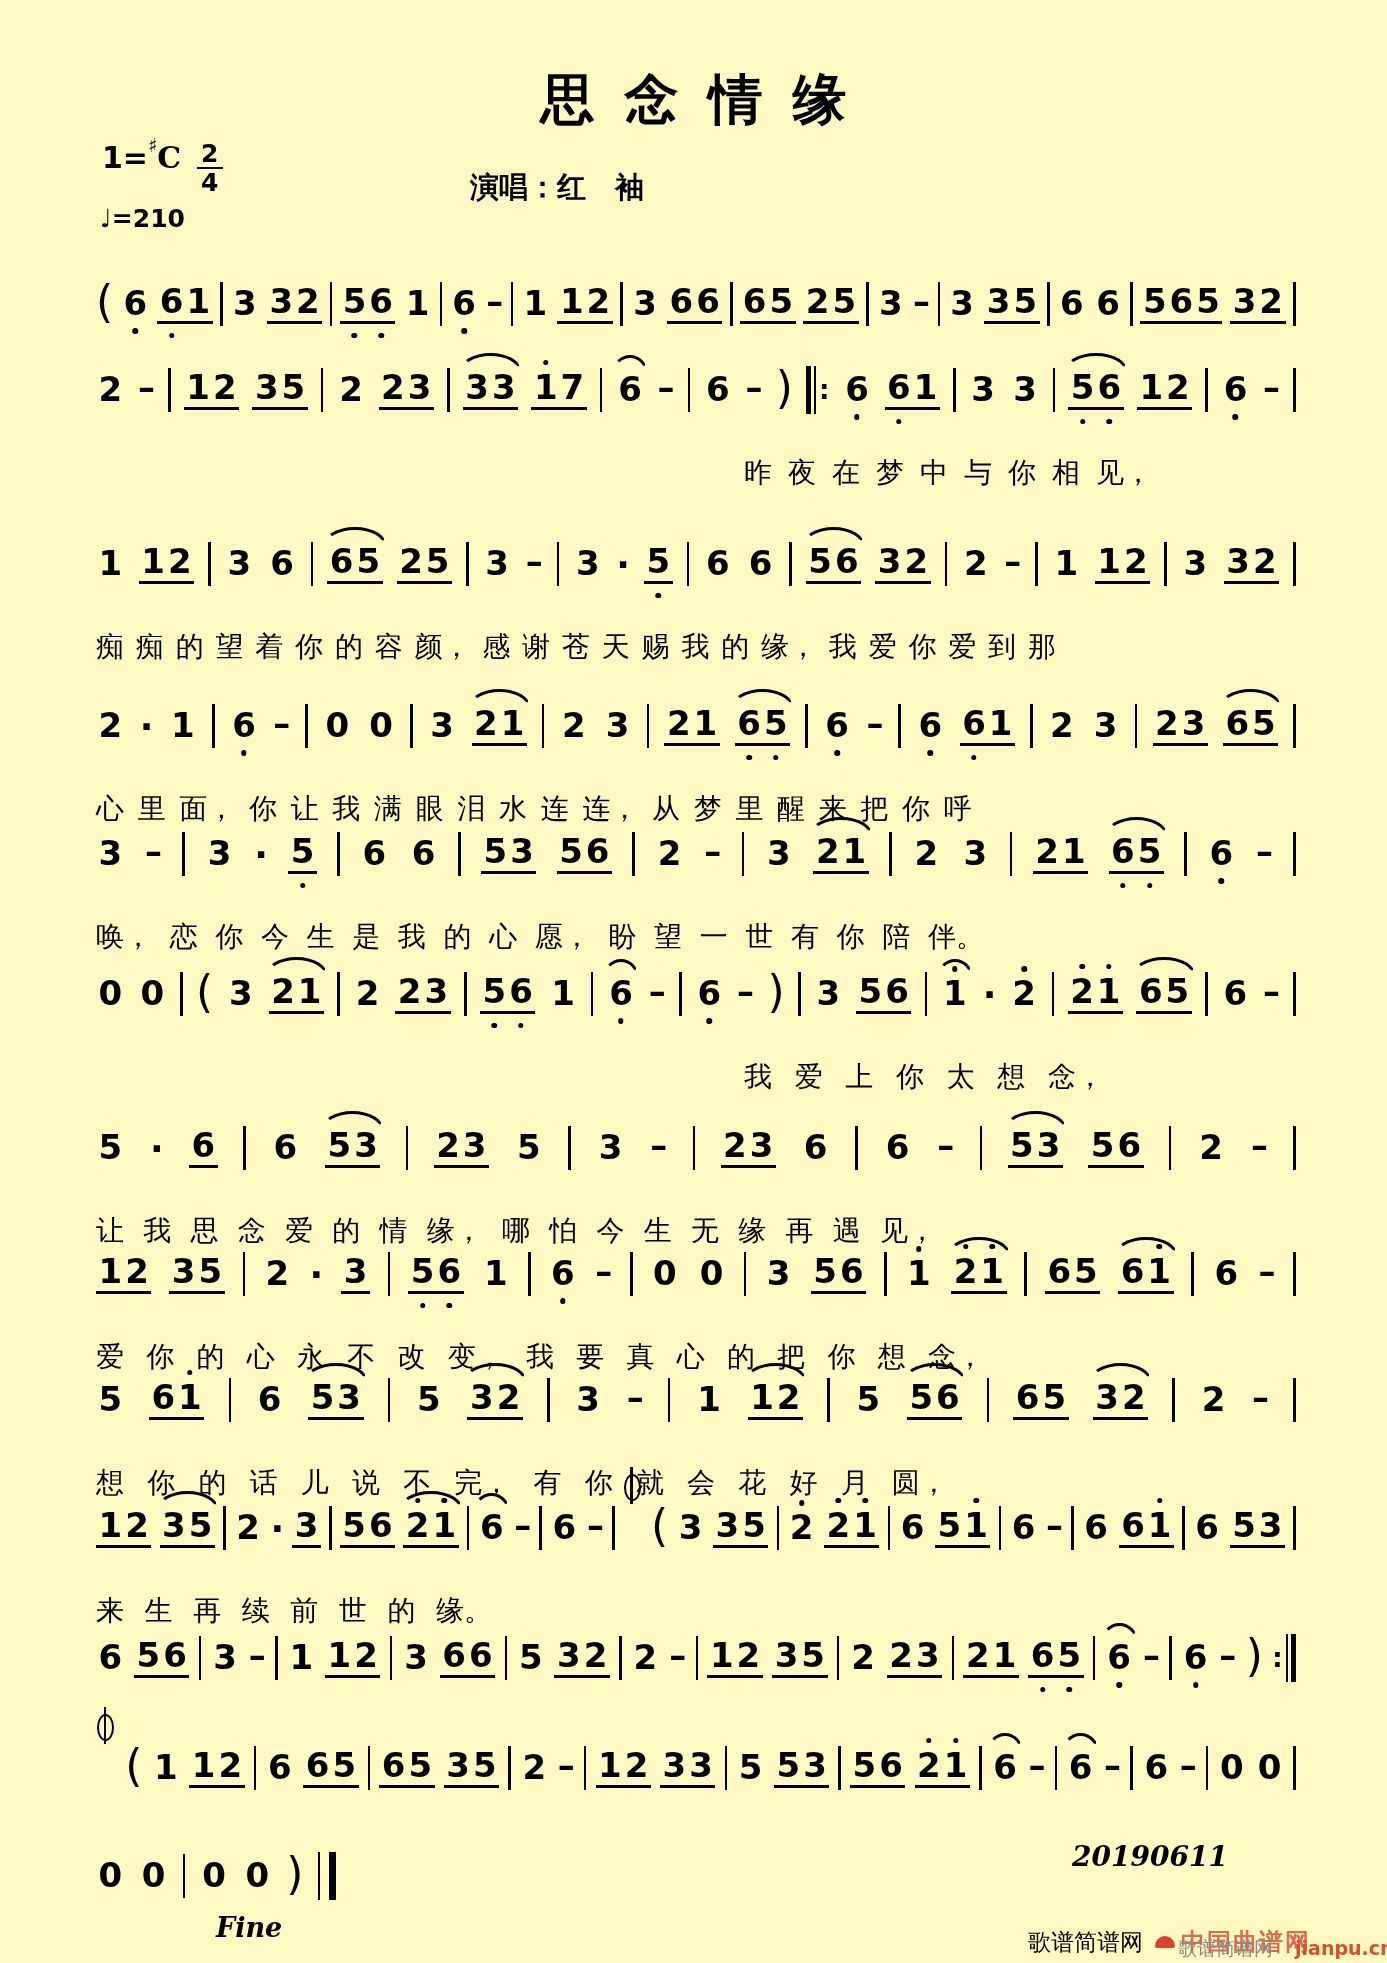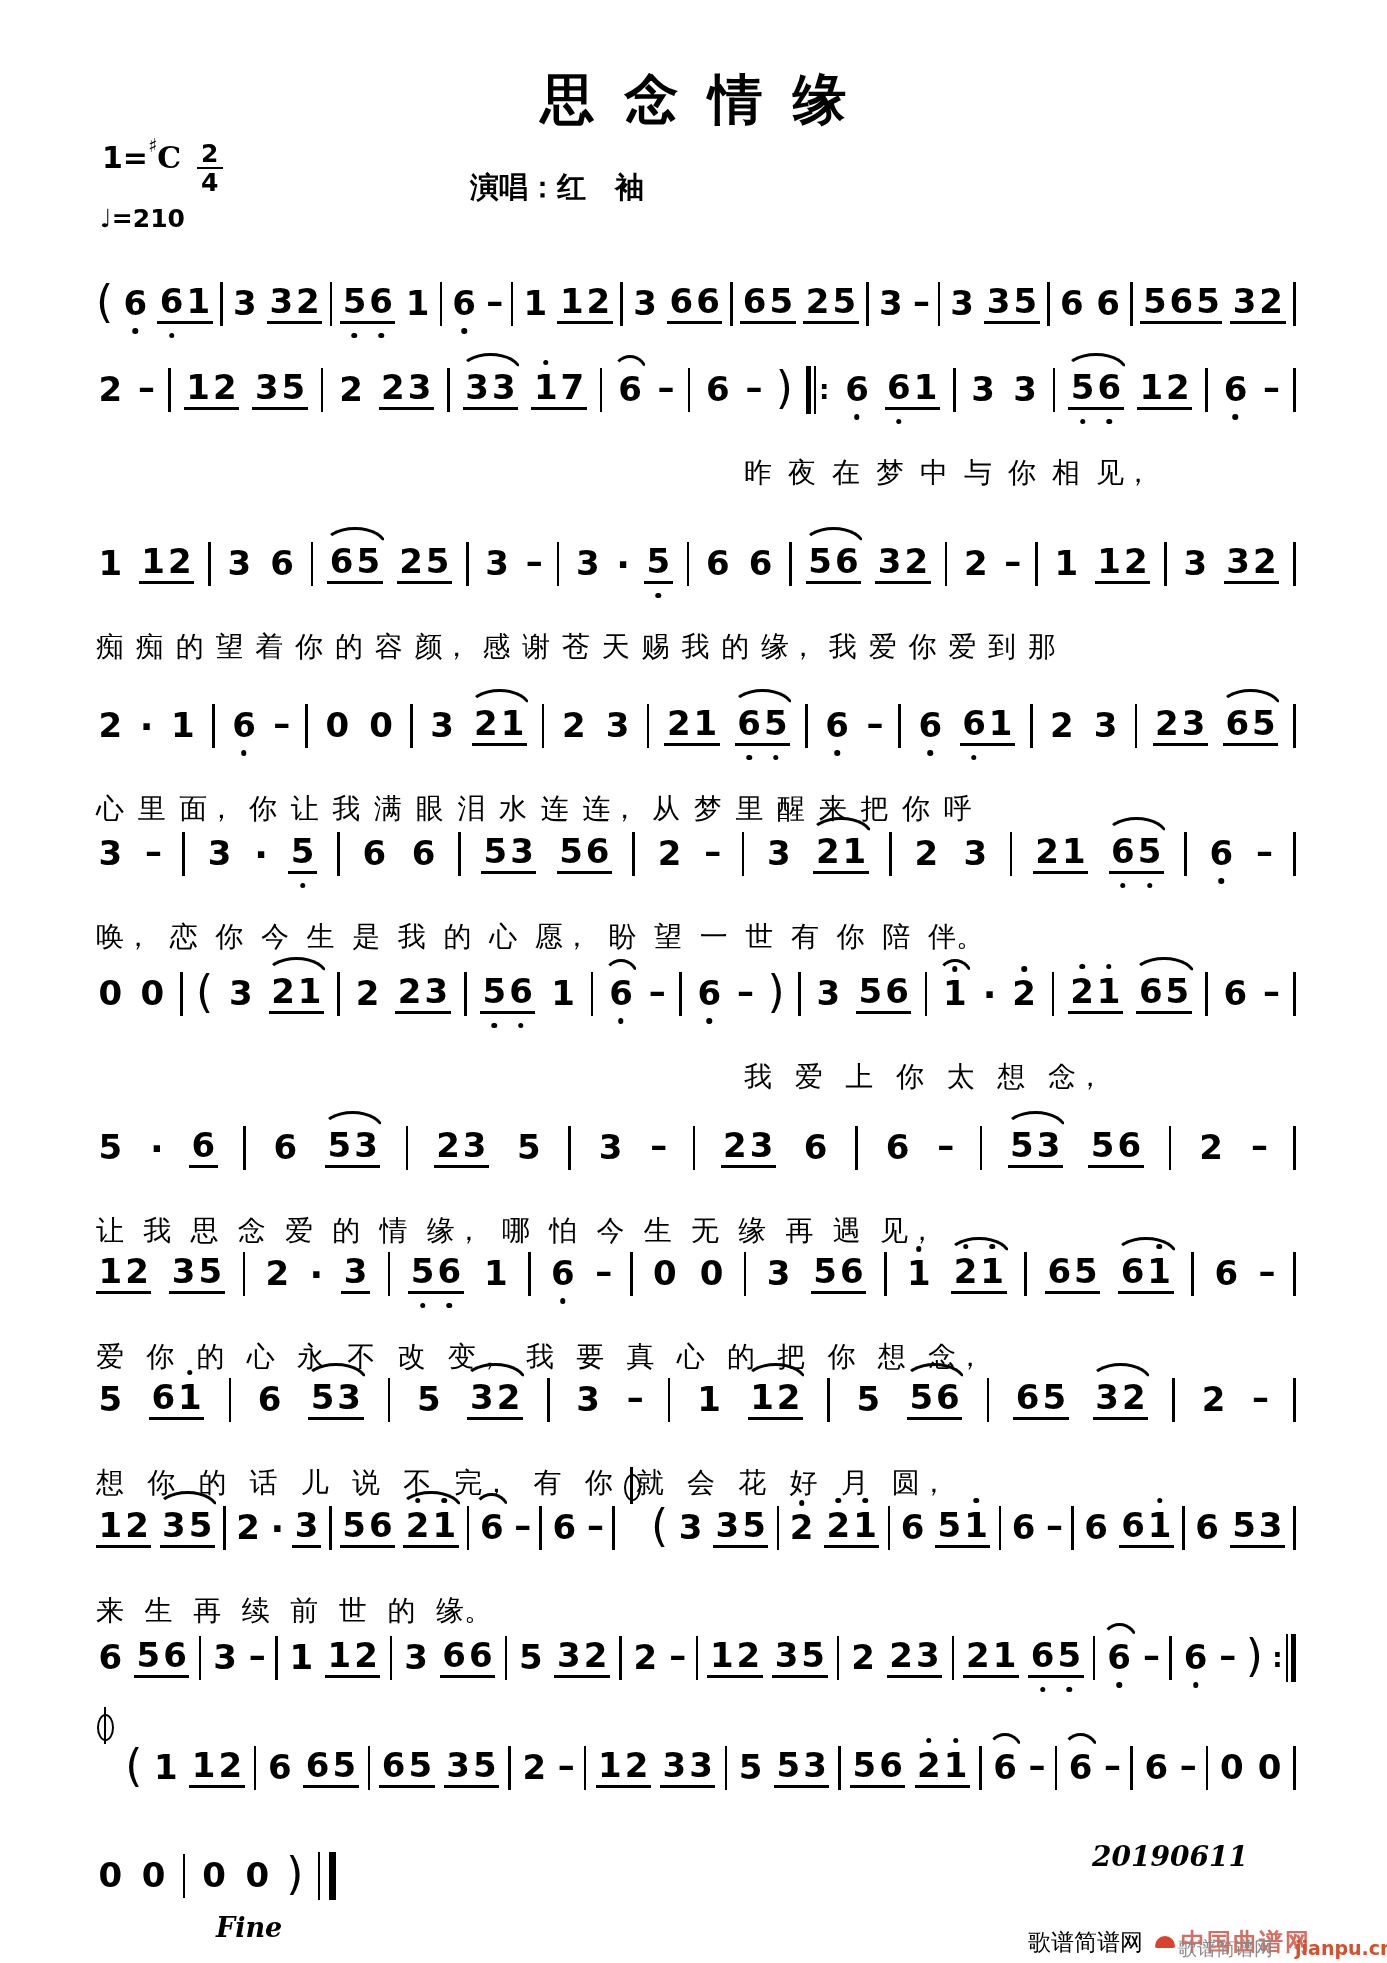--- a/index.html
+++ b/index.html
@@ -1,16 +1,16 @@
 <!DOCTYPE html>
 <html><head>
 <meta charset="utf-8">
 <style>
   html,body{margin:0;padding:0;background:#e8e8e8;}
-  #page{position:relative;width:1387px;height:1963px;background:#ffffff;color:#000;
+  #page{position:relative;width:1387px;height:1963px;background:#fef9c3;color:#000;
         font-family:"DejaVu Sans",sans-serif;overflow:hidden;}
 
   
   .title{position:absolute;top:64px;left:0;width:100%;text-align:center;
          font-family:"DejaVu Serif",serif;font-weight:bold;font-size:54px;
          letter-spacing:30px;padding-left:30px;box-sizing:border-box;}
   .keysig{position:absolute;left:102px;top:140px;font-size:30px;font-weight:bold;
           display:flex;align-items:flex-start;}
   .keysig sup{font-size:19px;transform:translateY(-6px);}
   .timesig{display:inline-block;margin-left:16px;font-size:25px;font-weight:bold;line-height:1;}
@@ -48,21 +48,21 @@
   .coda::before{content:"";position:absolute;left:1px;top:-30px;width:13px;height:23px;
         border:2.5px solid #000;border-radius:50%;}
   .coda::after{content:"";position:absolute;left:7.5px;top:-37px;width:2.5px;height:37px;background:#000;}
   .lrow{display:flex;justify-content:space-between;margin-top:38px;font-size:28px;}
   .lyr{white-space:nowrap;}
 
   
   .fine{position:absolute;left:216px;top:1912px;font-family:"DejaVu Serif",serif;
         font-style:italic;font-weight:bold;font-size:27px;}
   .date{position:absolute;left:1072px;top:1840px;font-family:"DejaVu Serif",serif;
-        font-style:italic;font-weight:bold;font-size:28px;margin-left:20px;}
+        font-style:italic;font-weight:bold;font-size:28px;}
   .qq{position:absolute;left:1072px;top:1993px;font-family:"DejaVu Serif",serif;
         font-style:italic;font-weight:bold;font-size:28px;}
   .upload{position:absolute;left:1028px;top:1926px;font-size:23px;display:flex;align-items:center;}
   .logoicon{display:inline-block;width:20px;height:12px;background:#d9432f;
         border-radius:10px 10px 2px 2px;margin:0 6px 0 12px;}
   .sitename{color:#c8402e;font-weight:bold;font-size:24px;opacity:.75;letter-spacing:2px;}
   .wm{position:absolute;left:1178px;top:1936px;font-size:19px;color:#8a8a8a;white-space:nowrap;}
   .wm b{color:#d4502e;font-weight:bold;margin-left:16px;}
 </style>
 </head>

